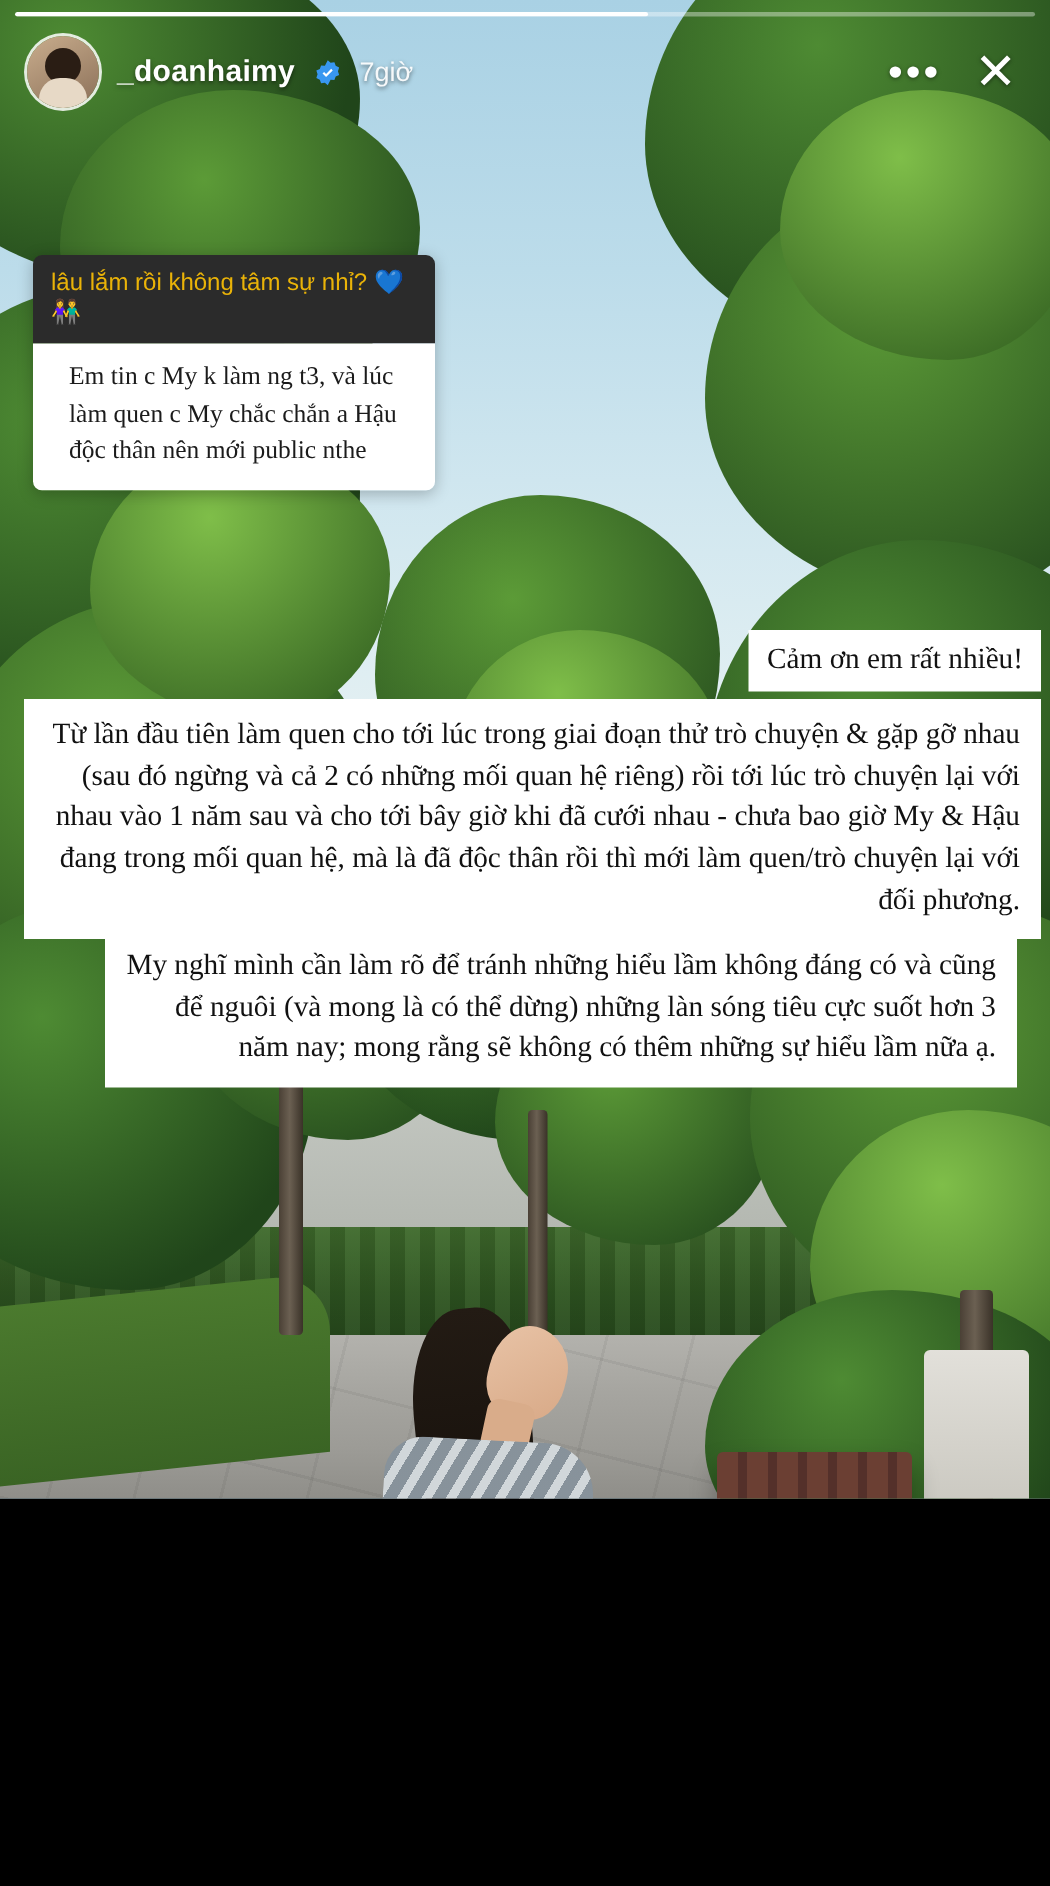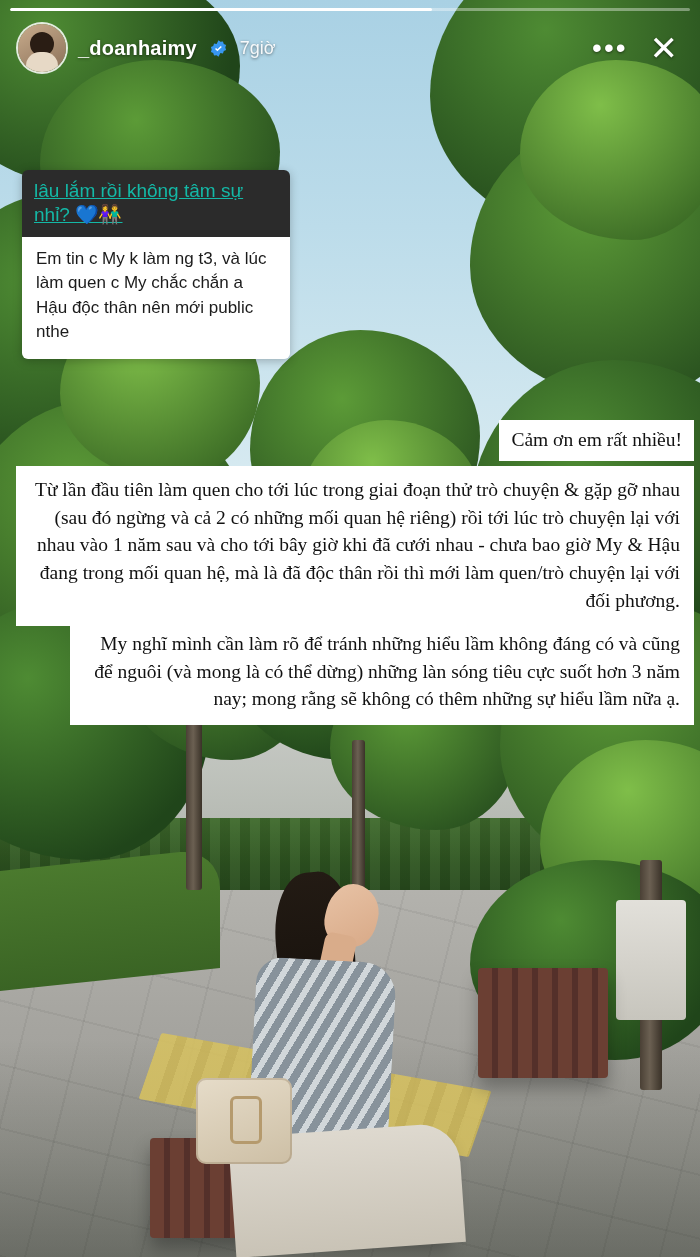--- a/index.html
+++ b/index.html
@@ -7,21 +7,21 @@
     width: 700px;
     height: 1257px;
     overflow: hidden;
     background: #000;
     font-family: "Liberation Sans", sans-serif;
   }
 
   .story {
     position: relative;
     width: 700px;
-    height: 1257px;
+    height: 999px;
     overflow: hidden;
     background: #8fb5c9;
   }
 
   
   .bg {
     position: absolute;
     inset: 0;
     background:
       
@@ -216,47 +216,47 @@
   }
 
   
   .qa {
     position: absolute; left: 22px; top: 170px;
     width: 268px;
     border-radius: 6px; overflow: hidden;
     box-shadow: 0 2px 10px rgba(0,0,0,.25);
   }
   .qa-question {
-    background: #2b2b2b; color: #14b8a6;
-    font-size: 19px; padding: 9px 12px 10px;
+    background: #2b2b2b; color: #eab308;
+    font-size: 16px; padding: 9px 12px 10px;
     line-height: 1.25;
-    text-decoration: underline;
   }
   .qa-answer {
     background: #fff; color: #1b1b1b;
     font-size: 17px; line-height: 1.45;
-    padding: 10px 14px 14px;
+    padding: 10px 24px 14px;
+    font-family: Liberation Serif, serif;
   }
 
   
   .txt {
     position: absolute;
     background: #fff;
     color: #111;
     font-family: "Liberation Serif", serif;
     font-size: 19.5px;
     line-height: 1.42;
     text-align: right;
     padding: 6px 12px 7px;
     box-decoration-break: clone;
     margin-top: 32px;
   }
   .txt-thanks   { right: 6px; top: 388px; }
   .txt-long     { right: 6px; top: 434px; left: 16px; padding: 10px 14px 12px; }
-  .txt-long2    { right: 6px; top: 588px; left: 70px; padding: 10px 14px 12px; }
+  .txt-long2    { right: 22px; top: 588px; left: 70px; padding: 10px 14px 12px; }
   .txt-final    { right: 6px; top: 673px; }
 </style>
 </head>
 <body>
 
 <div class="story">
 
   <div class="bg">
     <div class="bg-building"></div>
     <div class="bg-hedge"></div>

